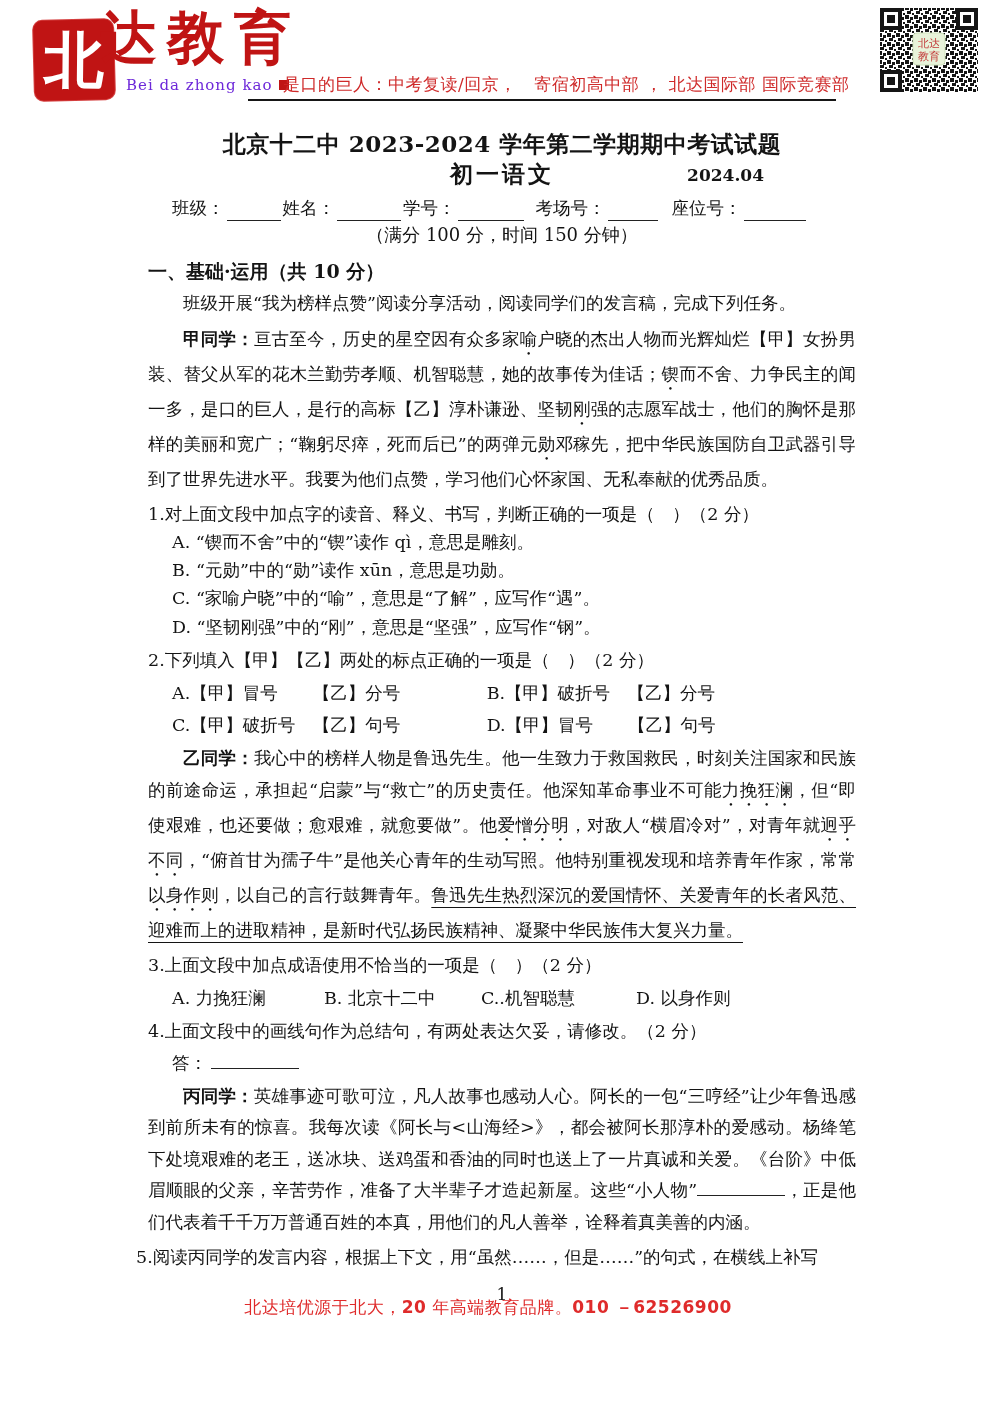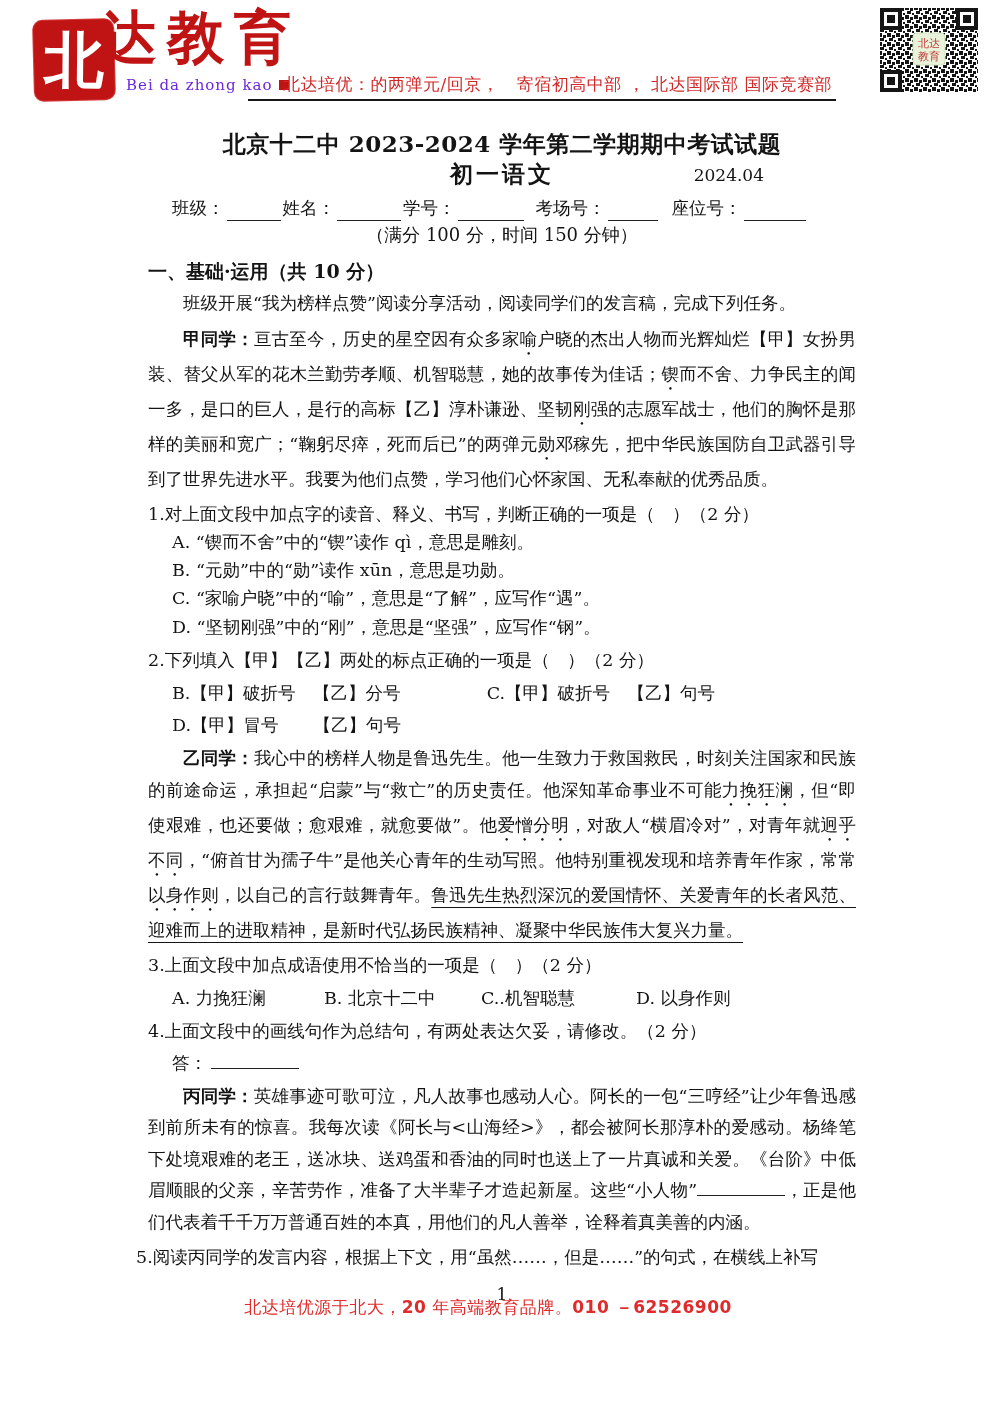--- a/index.html
+++ b/index.html
@@ -31,21 +31,21 @@
     color:#cf2a2a; font-size:17px; white-space:nowrap; letter-spacing:0.5px;
   }
   .header-rule { position:absolute; left:248px; top:99px; width:588px; height:2px; background:#161616; }
   .qr { position:absolute; left:878px; top:6px; }
 
   
   .main { width:708px; margin-left:148px; font-size:17.5px; }
   .title { margin-top:18px; text-align:center; font-size:23px; font-weight:700; line-height:1.25; letter-spacing:0.5px; }
   .subtitle-row { position:relative; text-align:center; line-height:1.25; margin-top:1px; }
   .subtitle { font-size:23px; font-weight:700; letter-spacing:3px; }
-  .exam-date { position:absolute; right:92px; bottom:2px; font-size:17px; font-weight:400; }
+  .exam-date { position:absolute; right:92px; bottom:2px; font-size:17px; font-weight:700; }
   .fields { display:flex; align-items:flex-end; margin-top:6px; padding-left:24px; font-size:17.5px; line-height:1.5; white-space:nowrap; }
   .flabel { margin-right:2px; }
   .blank { display:inline-block; border-bottom:1.5px solid #222; height:1.05em; }
   .b1 { width:54px; margin-right:2px; }
   .b2 { width:64px; margin-right:2px; }
   .b3 { width:66px; margin-right:12px; }
   .b4 { width:50px; margin-right:14px; }
   .b5 { width:62px; }
   .meta { text-align:center; font-size:18px; line-height:1.5; }
 
@@ -79,21 +79,21 @@
 <div class="page">
 
   <div class="header">
     <div class="seal">
       <span>北</span>
     </div>
     <div class="brand">达教育</div>
     <div class="brand-sub">
       <span>Bei da zhong kao</span><span class="sq"></span>
     </div>
-    <div class="tagline">北达培优：的两弹元/回京，　寄宿初高中部 ， 北达国际部 国际竞赛部</div>
+    <div class="tagline">是口的巨人：中考复读/回京，　寄宿初高中部 ， 北达国际部 国际竞赛部</div>
     <svg class="qr" width="102" height="88" viewBox="0 0 102 88">
       <defs>
         <pattern id="qm" width="9" height="9" patternUnits="userSpaceOnUse">
           <rect x="0" y="0" width="4" height="4" fill="#151515"></rect>
           <rect x="5" y="2" width="3" height="3" fill="#151515"></rect>
           <rect x="2" y="5" width="4" height="3" fill="#151515"></rect>
           <rect x="7" y="7" width="2" height="2" fill="#151515"></rect>
         </pattern>
       </defs>
       <rect width="102" height="88" fill="#ffffff"></rect>
@@ -148,20 +148,21 @@
     <div class="stem">1.对上面文段中加点字的读音、释义、书写，判断正确的一项是（　）（2 分）</div>
     <div class="opts">
       <div>A. “锲而不舍”中的“锲”读作 qì，意思是雕刻。</div>
       <div>B. “元勋”中的“勋”读作 xūn，意思是功勋。</div>
       <div>C. “家喻户晓”中的“喻”，意思是“了解”，应写作“遇”。</div>
       <div>D. “坚韧刚强”中的“刚”，意思是“坚强”，应写作“钢”。</div>
     </div>
 
     <div class="stem">2.下列填入【甲】【乙】两处的标点正确的一项是（　）（2 分）</div>
     <div class="opts2">
+      <span>A.【甲】冒号　　【乙】分号</span>
       <span>B.【甲】破折号　【乙】分号</span>
       <span>C.【甲】破折号　【乙】句号</span>
       <span>D.【甲】冒号　　【乙】句号</span>
     </div>
 
     <p class="para"><span class="lead">乙同学：</span><span>我心中的榜样人物是鲁迅先生。他一生致力于救国救民，时刻关注国家和民族的前途命运，承担起“启蒙”与“救亡”的历史责任。他深知革命事业不可能</span><span class="em-dot">力挽狂澜</span><span>，但“即使艰难，也还要做；愈艰难，就愈要做”。他</span><span class="em-dot">爱憎分明</span><span>，对敌人“横眉冷对”，对青年就</span><span class="em-dot">迥乎不同</span><span>，“俯首甘为孺子牛”是他关心青年的生动写照。他特别重视发现和培养青年作家，常常</span><span class="em-dot">以身作则</span><span>，以自己的言行鼓舞青年。</span><span class="u">鲁迅先生热烈深沉的爱国情怀、关爱青年的长者风范、迎难而上的进取精神，是新时代弘扬民族精神、凝聚中华民族伟大复兴力量。</span></p>
 
     <div class="stem">3.上面文段中加点成语使用不恰当的一项是（　）（2 分）</div>
     <div class="opts4">
       <span>A. 力挽狂澜</span>

